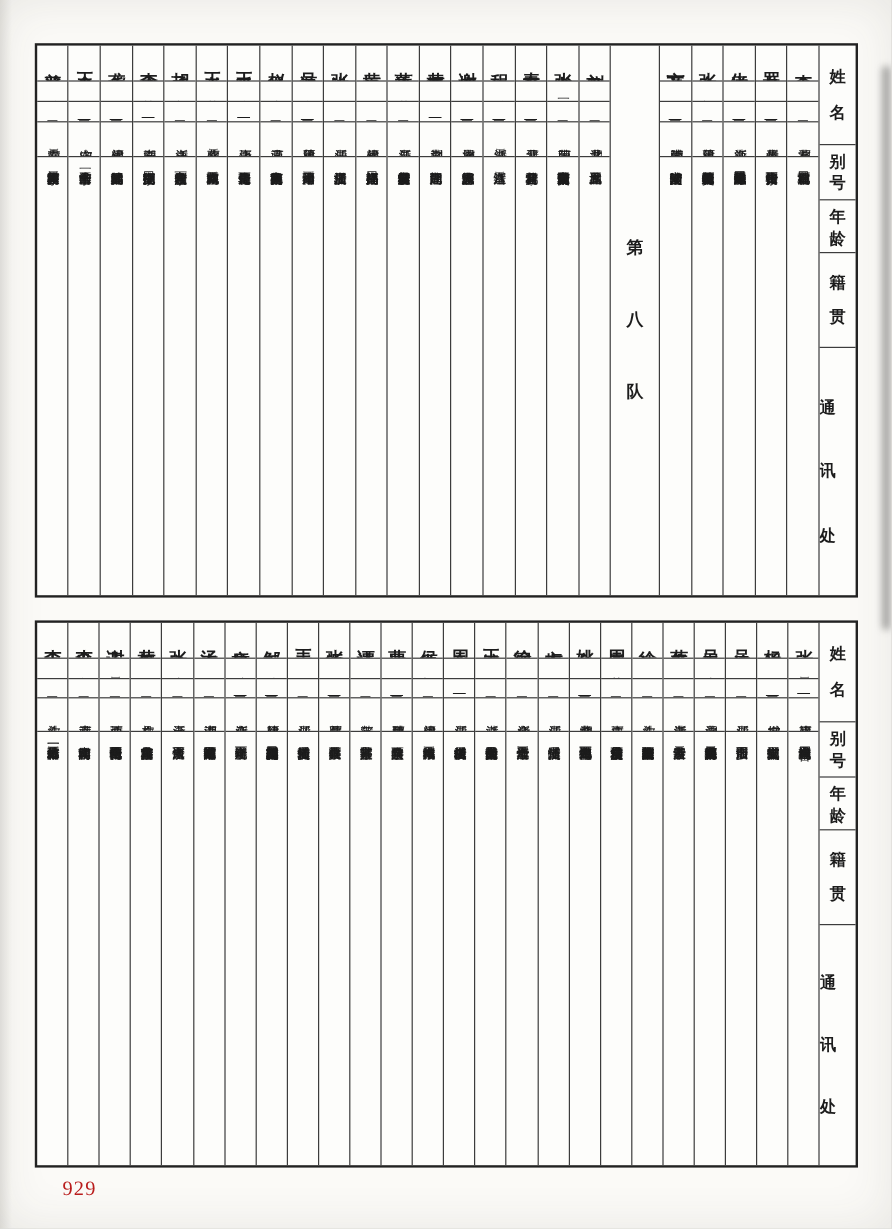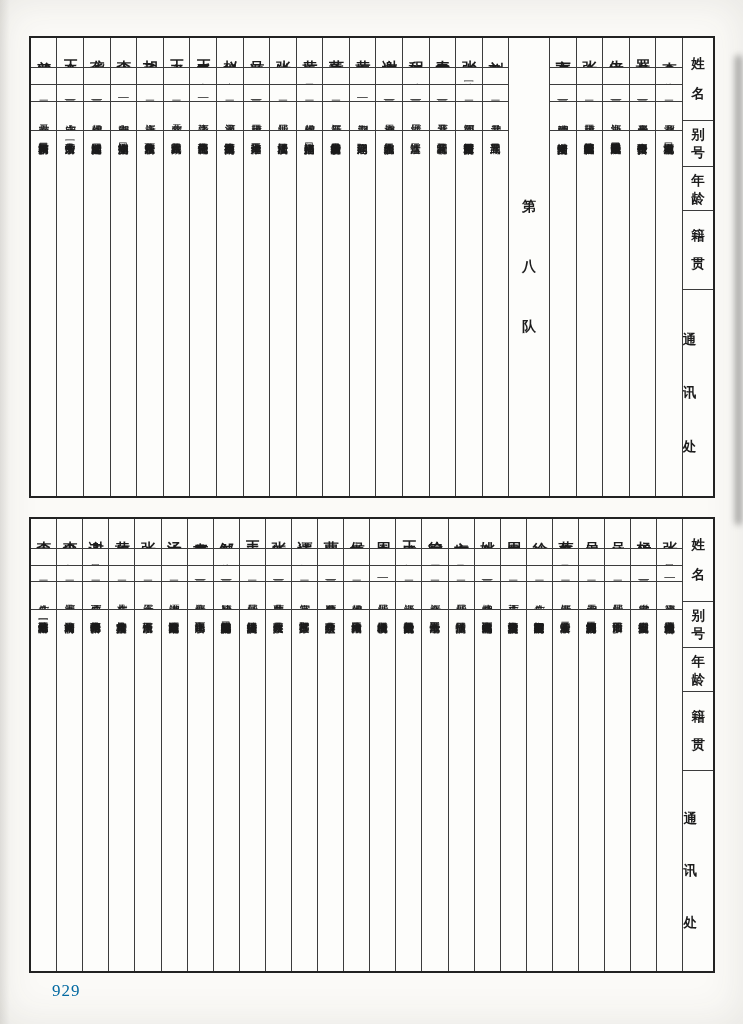--- a/index.html
+++ b/index.html
@@ -64,21 +64,21 @@
   .col.header .hch{ font-size:13.5px; font-weight:bold; }
 
   .divider-label{
     display:flex; flex-direction:column; align-items:center;
     gap:42px; font-size:14px; font-weight:bold;
   }
 
   .pageno{
     position:absolute; left:52px; top:981px;
     font-family:"Liberation Serif", serif;
-    font-size:17px; color:#0369a1; letter-spacing:1px;
+    font-size:17px; color:#b91c1c; letter-spacing:1px;
   }
 </style>
 </head>
 <body>
 
 <div class="paper">
   <div class="scan-edge-left"></div>
   <div class="scan-edge-right"></div>
 
   <div class="dtable" id="table-top">

